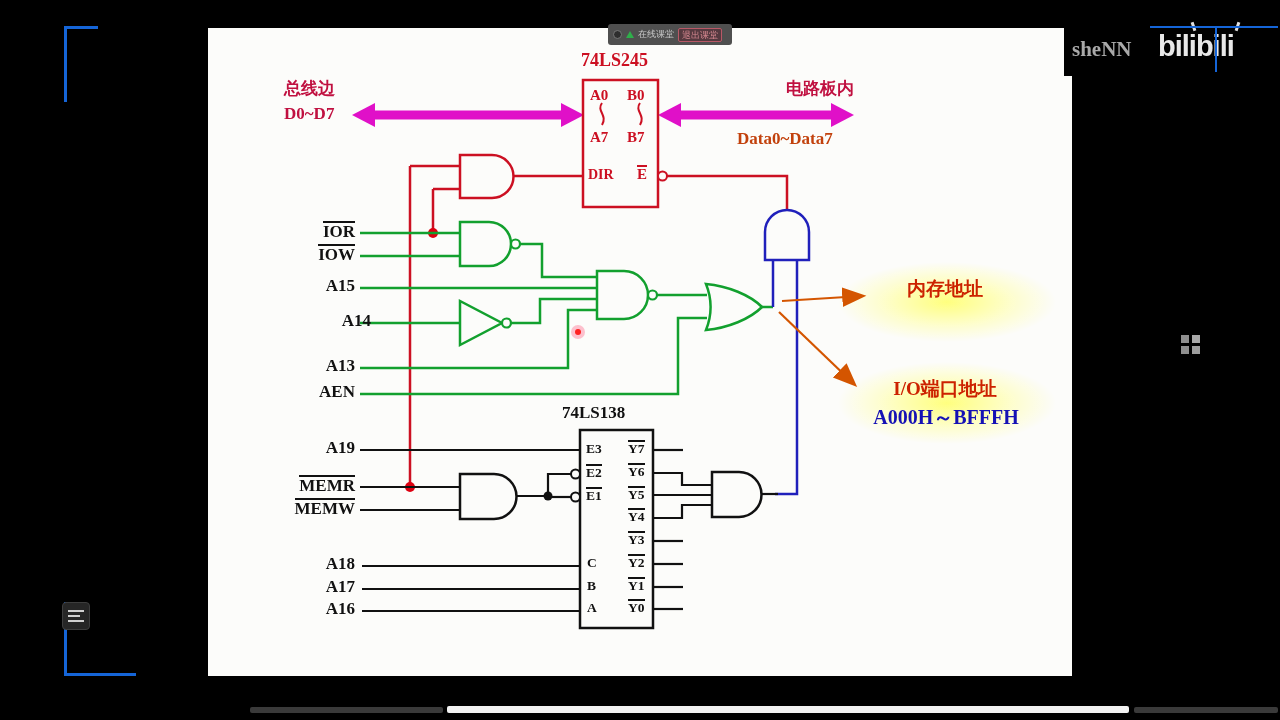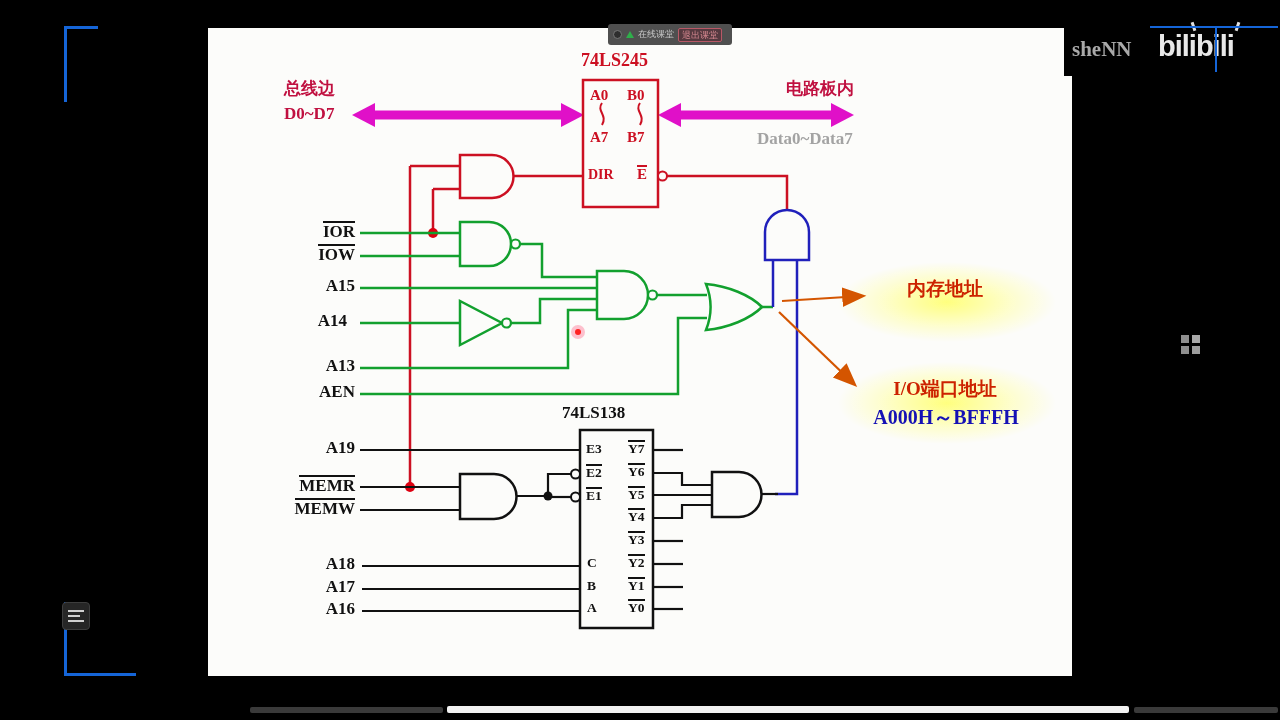--- a/index.html
+++ b/index.html
@@ -148,34 +148,34 @@
     <line x1="782" y1="301" x2="862" y2="296" stroke="#d45500" stroke-width="2.2" marker-end="url(#ahO)"></line>
     <line x1="779" y1="312" x2="854" y2="384" stroke="#d45500" stroke-width="2.2" marker-end="url(#ahO)"></line>
 
     <circle cx="578" cy="332" r="7" fill="rgba(255,80,120,.35)"></circle>
     <circle cx="578" cy="332" r="3" fill="#ff2222"></circle>
   </svg>
 
   <div class="lbl" style="left:284px;top:80px;font-size:17px;color:#c01040;">总线边</div>
   <div class="lbl" style="left:284px;top:105px;font-size:17px;color:#c01040;">D0~D7</div>
   <div class="lbl" style="left:786px;top:80px;font-size:17px;color:#c01040;">电路板内</div>
-  <div class="lbl" style="left:757px;top:130px;font-size:17px;color:#a3a3a3;">Data0~Data7</div>
+  <div class="lbl" style="left:737px;top:130px;font-size:17px;color:#c2410c;">Data0~Data7</div>
 
   <div class="lbl red" style="left:581px;top:51px;font-size:18px;">74LS245</div>
   <div class="lbl red pin" style="left:590px;top:87px;font-size:15px;">A0</div>
   <div class="lbl red pin" style="left:627px;top:87px;font-size:15px;">B0</div>
   <div class="lbl red pin" style="left:590px;top:129px;font-size:15px;">A7</div>
   <div class="lbl red pin" style="left:627px;top:129px;font-size:15px;">B7</div>
   <div class="lbl red pin" style="left:588px;top:167px;">DIR</div>
   <div class="lbl red" style="left:637px;top:165px;font-size:15px;"><span class="ovl">E</span></div>
 
   <div class="lbl sig" style="left:280px;top:221px;"><span class="ovl">IOR</span></div>
   <div class="lbl sig" style="left:280px;top:244px;"><span class="ovl">IOW</span></div>
   <div class="lbl sig" style="left:280px;top:277px;">A15</div>
-  <div class="lbl sig" style="left:272px;top:312px;">A14</div>
+  <div class="lbl sig" style="left:296px;top:312px;">A14</div>
   <div class="lbl sig" style="left:280px;top:357px;">A13</div>
   <div class="lbl sig" style="left:280px;top:383px;">AEN</div>
   <div class="lbl sig" style="left:280px;top:439px;">A19</div>
   <div class="lbl sig" style="left:280px;top:475px;"><span class="ovl">MEMR</span></div>
   <div class="lbl sig" style="left:280px;top:498px;"><span class="ovl">MEMW</span></div>
   <div class="lbl sig" style="left:280px;top:555px;">A18</div>
   <div class="lbl sig" style="left:280px;top:578px;">A17</div>
   <div class="lbl sig" style="left:280px;top:600px;">A16</div>
 
   <div class="lbl" style="left:562px;top:404px;font-size:17px;">74LS138</div>

